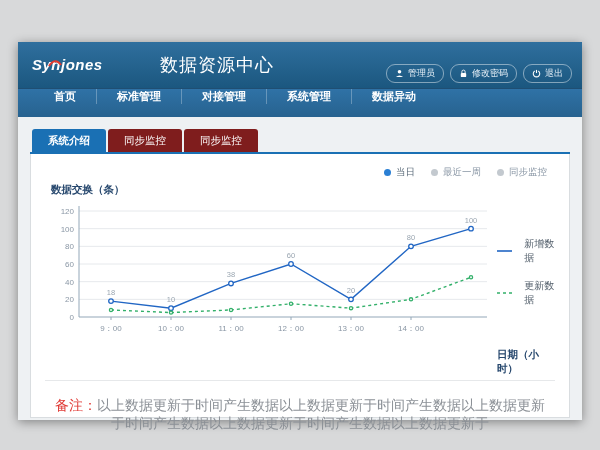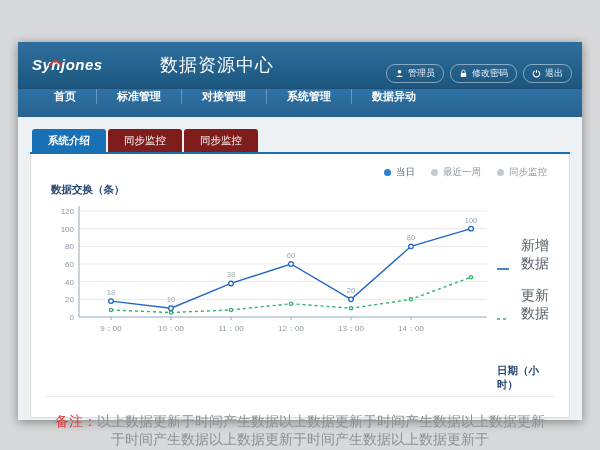--- a/index.html
+++ b/index.html
@@ -43,21 +43,21 @@
   .period-item { display:flex; align-items:center; gap:5px; font-size:9.5px; color:#8a97a5; cursor:pointer; }
   .dot { width:7px; height:7px; border-radius:50%; background:#c3c9cf; display:inline-block; }
   .period-item.active .dot { background:#2a7fd4; }
   .period-item.active { color:#5b6b7a;justify-content:flex-end; }
 
   .y-title { font-size:10.5px; font-weight:bold; color:#27486e; margin:2px 0 2px 6px; }
 
   .chart-row { display:flex; }
   .chart-svg-wrap { width:452px; }
   .chart-right { width:84px; display:flex; flex-direction:column; padding-top:38px; }
-  .series-item { display:flex; align-items:flex-end; gap:12px; font-size:14px; color:#55616d; margin-bottom:14px; }
+  .series-item { display:flex; align-items:center; gap:12px; font-size:10px; color:#55616d; margin-bottom:14px; }
   .x-title { font-size:10.5px; font-weight:bold; color:#27486e; margin-top:27px; }
 
   .note-area { border-top:1px solid #e6e8ea; margin-top:4px; padding:16px 6px 0 6px;
     text-align:center; font-size:14px; color:#8b9096; }
   .note-label { color:#e03a35; }
 </style>
 </head>
 <body>
 
 <div class="window">

